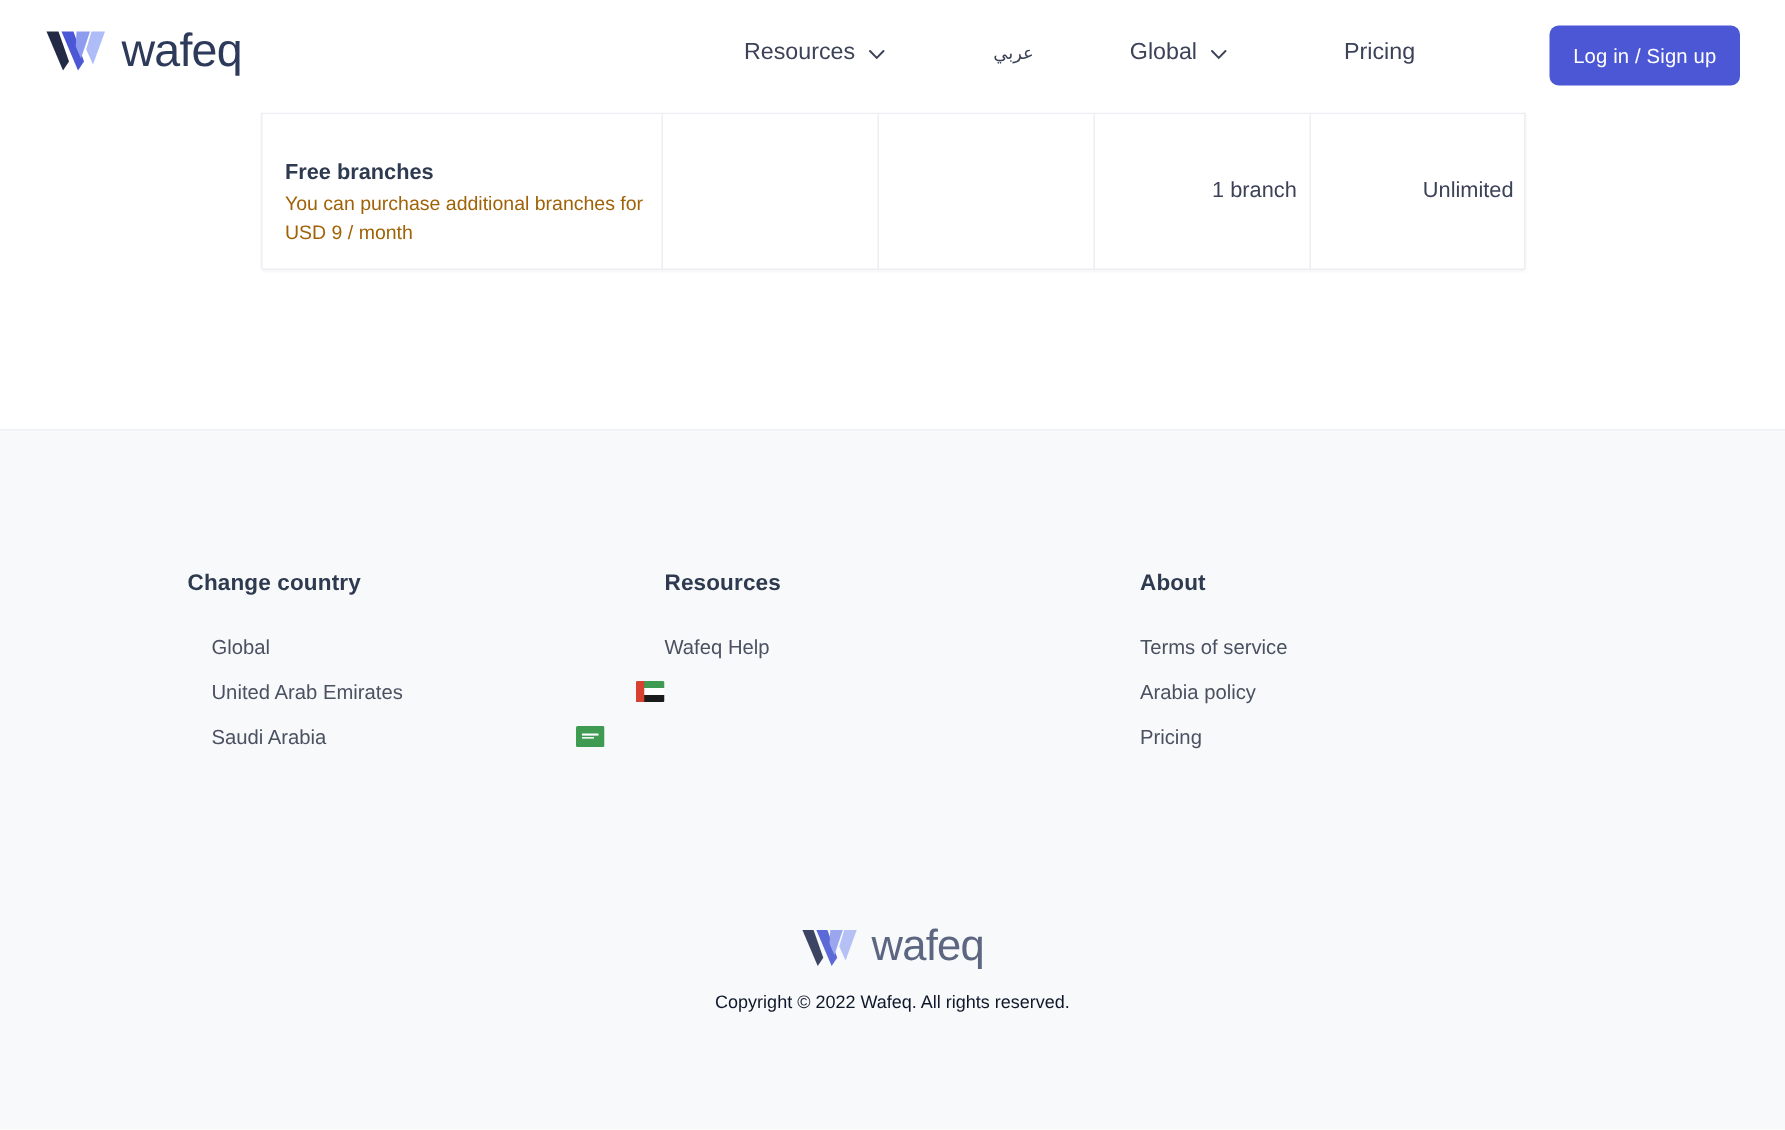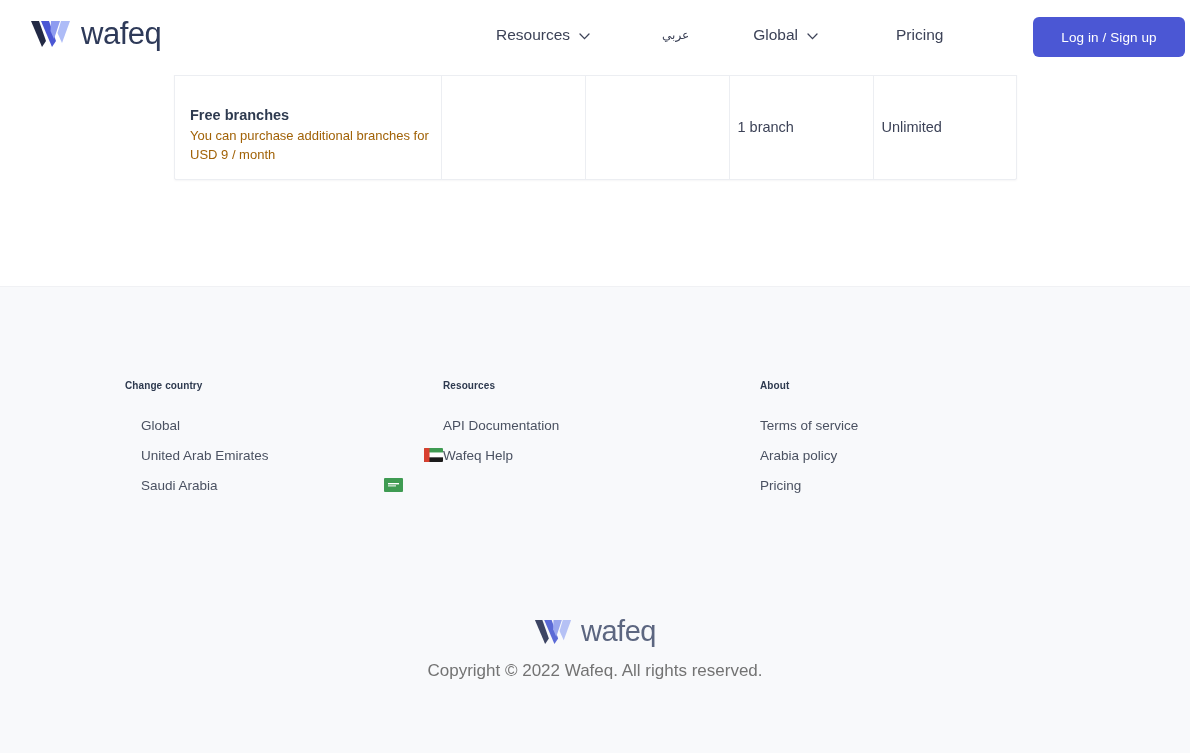--- a/index.html
+++ b/index.html
@@ -37,21 +37,21 @@
   .nav-gap-2 { margin-right: 64px; }
   .nav-gap-3 { margin-right: 78px; }
   .nav-gap-4 { margin-right: 46px; }
   .chev {
     width: 11px; height: 7px; display: inline-block;
     position: relative; top: 1px;
   }
   .nav-ar { font-size: 12px; color: #3c4257; direction: rtl; }
   .cta {
     position: absolute; left: 1033px; top: 17px;
-    width: 152px; height: 40px;
+    width: 127px; height: 40px;
     background: #4b57d4; color: #ffffff;
     border: none; border-radius: 6px;
     font-family: "Liberation Sans", sans-serif;
     font-size: 13.5px; font-weight: 400;
     cursor: pointer; letter-spacing: 0.1px;
   }
 
   
   .table-wrap {
     position: absolute; left: 174px; top: 40px;
@@ -61,21 +61,21 @@
     border-radius: 2px;
     box-shadow: 0 1px 2px rgba(16,24,40,0.04);
     z-index: 10;
   }
   table.pricing { width: 100%; border-collapse: collapse; table-layout: fixed; }
   table.pricing td {
     border-right: 1px solid #eceef2;
     border-top: 1px solid #eceef2;
     vertical-align: middle;
     font-size: 14.5px; color: #3c4257;
-    text-align: left;
+    text-align: right;
     padding: 14px 8px;
   }
   table.pricing td:last-child { border-right: none; }
   table.pricing tr:first-child td { border-top: none; }
   .c-feature { width: 266px; text-align: left !important; padding-left: 15px !important; }
   .c-plan { width: 144px; }
   .feat-title {
     font-size: 14.5px; font-weight: bold; color: #2e3a4f;
     margin-bottom: 3px; line-height: 1.3; margin-top: 16px;
   }
@@ -92,21 +92,21 @@
     border-top: 1px solid #f0f1f4;
   }
   .footer-cols {
     position: absolute; left: 125px; top: 93px; width: 940px;
     display: flex;
   }
   .fcol-1 { width: 318px; }
   .fcol-2 { width: 317px; }
   .fcol-3 { width: 300px; }
   .fcol-head {
-    font-size: 10px; font-weight: bold; color: #2e3a4f;
+    font-size: 15px; font-weight: bold; color: #2e3a4f;
     margin-bottom: 19px; letter-spacing: 0.1px;
   }
   .flink {
     display: flex; align-items: center;
     font-size: 13.5px; color: #4a5161;
     height: 30px; cursor: pointer; white-space: nowrap;
   }
   .fcol-1 .flink { padding-left: 16px; }
   .flag-slot { width: 185px; display: flex; justify-content: flex-end; }
   .flag { width: 19px; height: 14px; display: block; border-radius: 1px; }
@@ -116,21 +116,21 @@
     display: flex; flex-direction: column; align-items: center;
   }
   .footer-logo-row { display: flex; align-items: center; gap: 8px; }
   .footer-logo-mark { width: 39px; height: 28px; display: block; }
   .footer-logo-text {
     font-size: 29px; font-weight: 500; letter-spacing: -0.5px;
     color: #5c6680; line-height: 1;
   }
   .copyright {
     margin-top: 15px;
-    font-size: 17px; color: #737373;
+    font-size: 12px; color: #0f172a;
   }
 </style>
 </head>
 <body>
 
 <div class="page">
 
   <div class="table-wrap">
     <table class="pricing">
       <tbody>
@@ -218,23 +218,20 @@
               <rect x="4" y="5" width="11" height="1.4" fill="#ffffff"></rect>
               <rect x="4" y="7.4" width="8" height="1" fill="#ffffff"></rect>
             </svg>
           </span>
         </div>
       </div>
 
       <div class="fcol-2">
         <div class="fcol-head">Resources</div>
         <div class="flink">
-          <span>API Documentation</span>
-        </div>
-        <div class="flink">
           <span>Wafeq Help</span>
         </div>
       </div>
 
       <div class="fcol-3">
         <div class="fcol-head">About</div>
         <div class="flink">
           <span>Terms of service</span>
         </div>
         <div class="flink">

